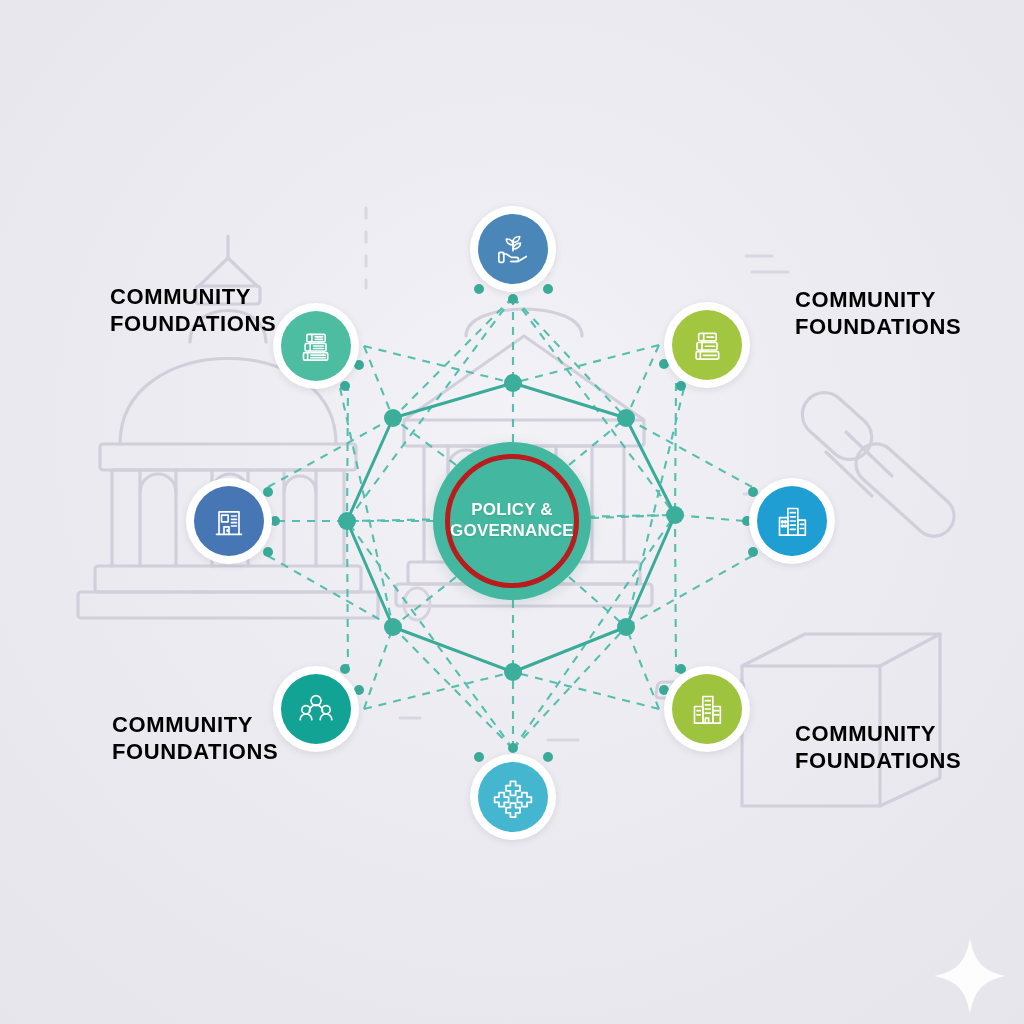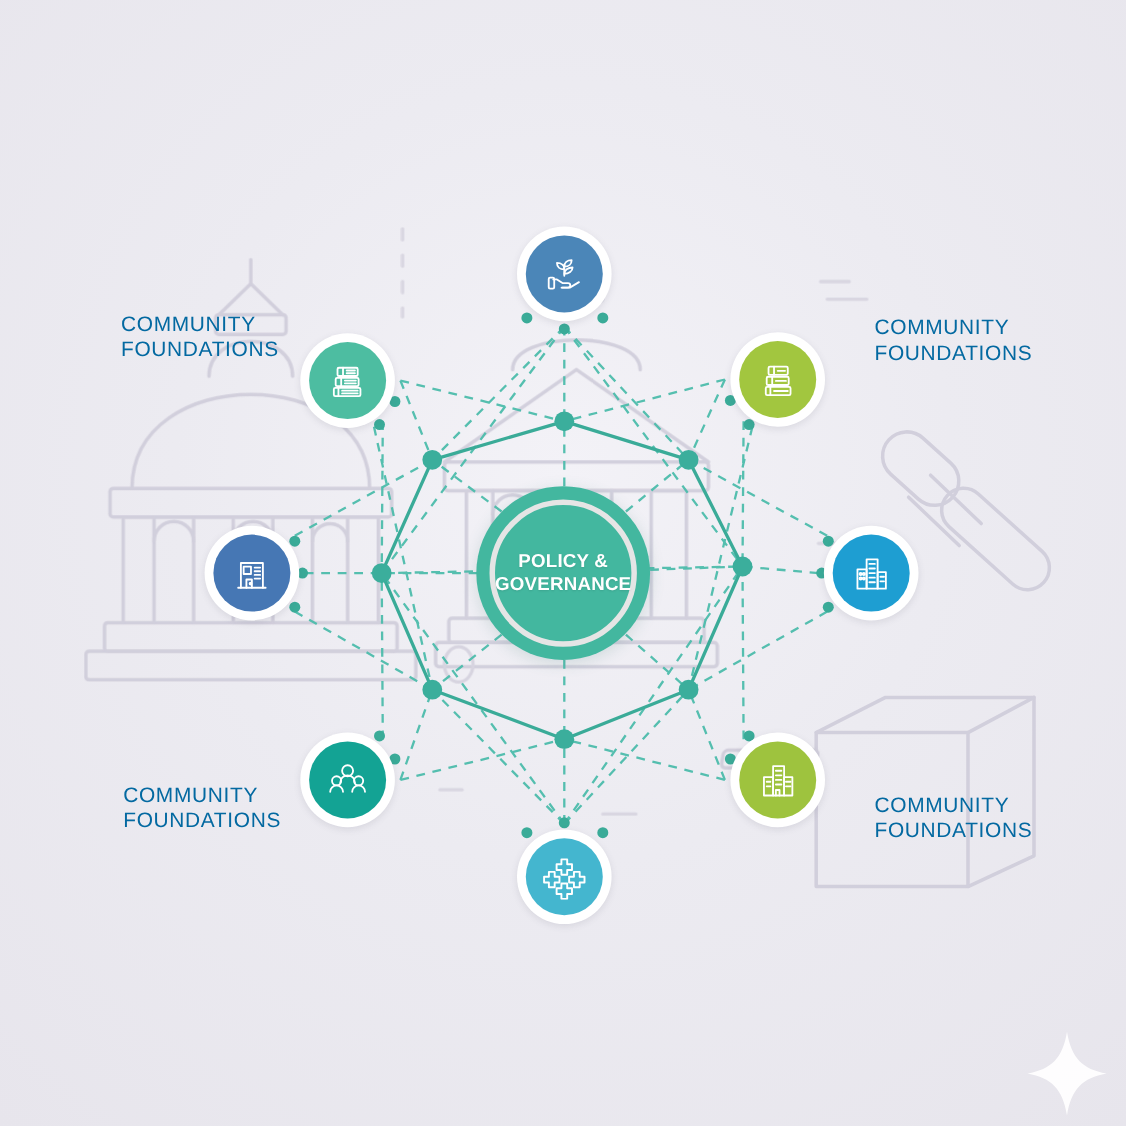--- a/index.html
+++ b/index.html
@@ -18,25 +18,25 @@
       radial-gradient(circle at 50% 42%, #f3f2f7 0%, #ecebf1 45%, #e7e5ec 100%);
   }
 
   
   .layer{position:absolute;top:0;left:0;width:1024px;height:1024px;}
   svg.layer{overflow:visible;}
 
   
   .corner-label{
     position:absolute;
-    font-weight:normal;
-    font-size:19px;
+    font-weight:bold;
+    font-size:22px;
     letter-spacing:0.6px;
     line-height:1.22;
-    color:#0369a1;
+    color:#000000;
     white-space:pre-line;
   }
   .cl-tl{left:110px;top:284px;}
   .cl-tr{left:795px;top:287px;}
   .cl-bl{left:112px;top:712px;}
   .cl-br{left:795px;top:721px;}
 
   
   .node{
     position:absolute;
@@ -56,21 +56,21 @@
   
   .hub{
     position:absolute;
     width:158px;height:158px;border-radius:50%;
     background:#43b79f;
     display:flex;align-items:center;justify-content:center;
     box-shadow:0 3px 14px rgba(60,120,110,0.18);
   }
   .hub-ring{
     width:134px;height:134px;border-radius:50%;
-    border:5px solid #e5e5e5;
+    border:5px solid #b91c1c;
     display:flex;align-items:center;justify-content:center;
     box-sizing:border-box;
   }
   .hub-text{
     color:#ffffff;font-weight:bold;font-size:17px;line-height:1.22;
     text-align:center;letter-spacing:0.2px;white-space:pre-line;
     text-shadow:0 1px 2px rgba(0,0,0,0.10);
   }
 </style>
 </head>

